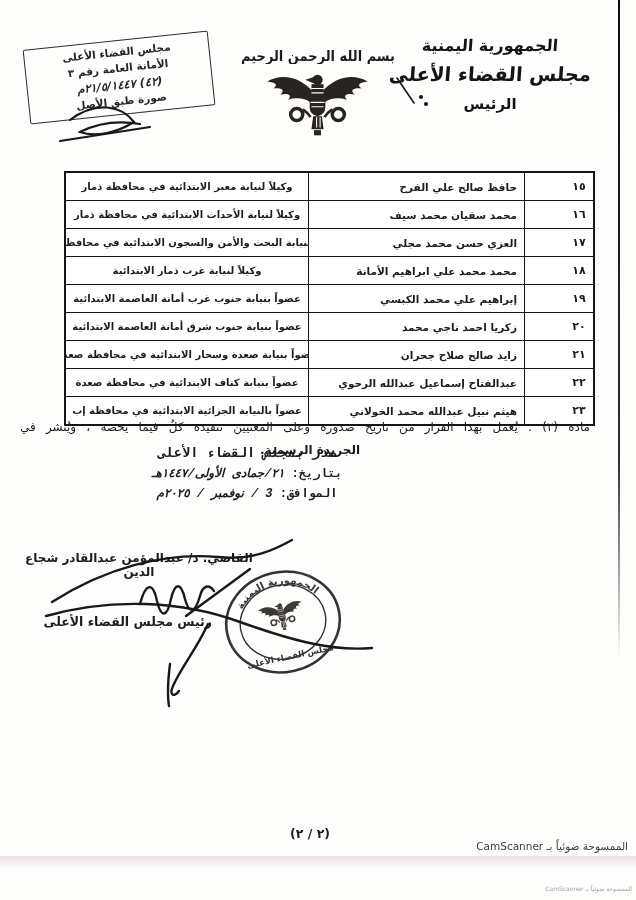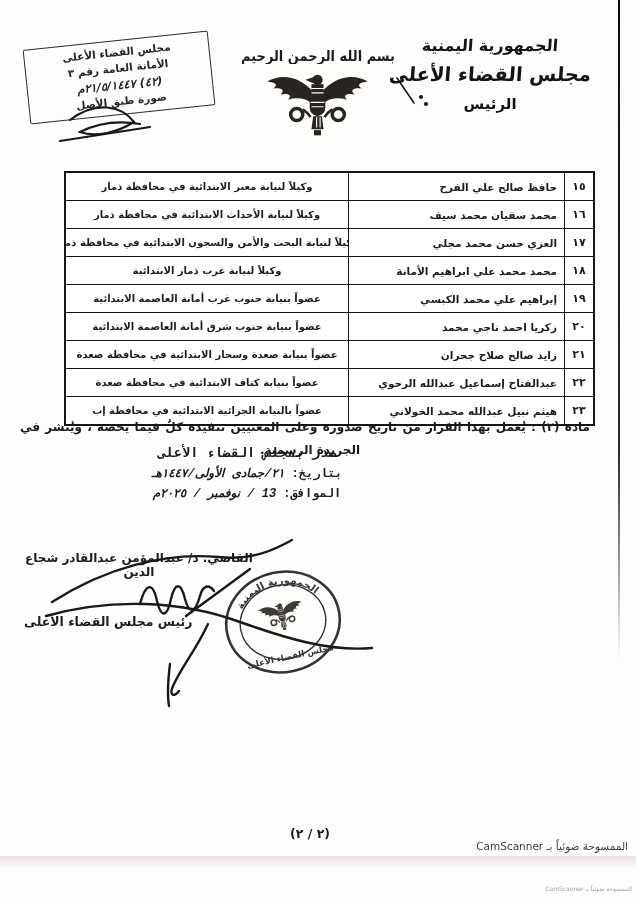--- a/index.html
+++ b/index.html
@@ -26,37 +26,37 @@
   .hdr{right:38px;top:36px;width:216px;text-align:center;color:#141414;}
   .hdr .country{font-size:16px;font-weight:bold;transform:skewX(-4deg);}
   .hdr .council{font-size:19.5px;font-weight:bold;margin-top:8px;transform:skewX(-4deg);}
   .hdr .role{font-size:15px;font-weight:bold;margin-top:9px;}
 
   
   .tbl{left:64px;top:171px;width:527px;border:2px solid #161616;background:#fff;}
   .trow{display:flex;height:27px;border-bottom:1.8px solid #161616;direction:rtl;}
   .trow:last-child{border-bottom:none;}
   .cell{display:flex;align-items:center;font-weight:bold;overflow:hidden;white-space:nowrap;}
-  .c-num{width:28px;justify-content:center;border-left:1.8px solid #161616;font-size:11px;}
+  .c-num{width:28px;justify-content:center;border-left:1.8px solid #161616;font-size:11px;padding-left:40px;}
   .c-name{width:208px;padding-right:7px;border-left:1.8px solid #161616;font-size:10.5px;}
   .c-pos{flex:1;justify-content:center;font-size:10px;text-align:right;}
 
   
-  .art1{right:46px;left:20px;top:420px;font-size:12px;font-weight:bold;
+  .art1{right:46px;left:20px;top:420px;font-size:12px;font-weight:normal;
     text-align:justify;text-align-last:justify;white-space:nowrap;}
   .art2{left:238px;top:443px;width:144px;text-align:center;font-size:12px;font-weight:bold;}
 
   
   .issued{left:133px;top:443px;width:228px;text-align:center;font-size:12px;
     font-weight:bold;line-height:1.65;font-family:Liberation Mono, monospace;}
   .issued .t{font-size:13.5px;}
 
   
   .sig-name{left:24px;top:551px;width:230px;text-align:center;font-size:12px;font-weight:bold;}
-  .sig-role{left:24px;top:614px;width:188px;text-align:left;font-size:12.5px;font-weight:bold;}
+  .sig-role{left:24px;top:614px;width:188px;text-align:right;font-size:12.5px;font-weight:bold;}
 
   
   .seal{left:222px;top:568px;transform:rotate(-12deg);}
 
   
   .scanline{left:618px;top:0;width:2px;height:658px;
     background:linear-gradient(to bottom,#0b0b0b,#2e2e2e 70%,rgba(0,0,0,0));}
   .bottomband{left:0;top:856px;width:636px;height:11px;
     background:linear-gradient(to bottom,rgba(205,150,168,0.28),rgba(205,150,168,0.04));}
 
@@ -172,21 +172,21 @@
   <div class="abs art2">الجريدة الرسمية.</div>
 
   <div class="abs issued">
     <div class="t">صدر بمجلس القضاء الأعلى</div>
     <div>
       <span>بتاريخ:</span>
       <span class="hand">٢١/جمادى الأولى/١٤٤٧هـ</span>
     </div>
     <div>
       <span>الموافق:</span>
-      <span class="hand">13 / نوفمبر / ٢٠٢٥م</span>
+      <span class="hand">3 / نوفمبر / ٢٠٢٥م</span>
     </div>
   </div>
 
   <div class="abs sig-name">القاضي. د/ عبدالمؤمن عبدالقادر شجاع الدين</div>
   <div class="abs sig-role">رئيس مجلس القضاء الأعلى</div>
 
   <svg class="abs seal" width="122" height="108" viewBox="0 0 122 108">
     <defs>
       <path id="arcTop" d="M 15,58 A 46,42 0 0 1 107,58" fill="none"></path>
       <path id="arcBot" d="M 20,62 A 41,37 0 0 0 102,62" fill="none"></path>

